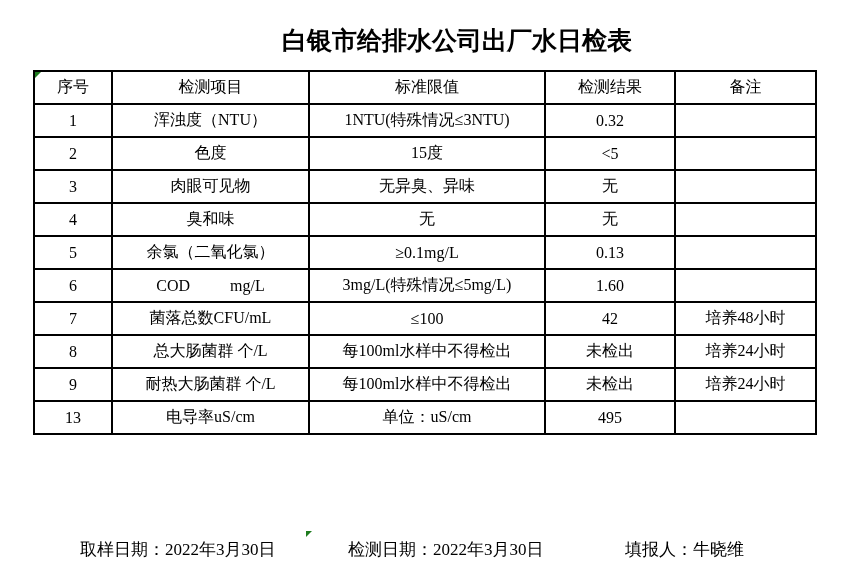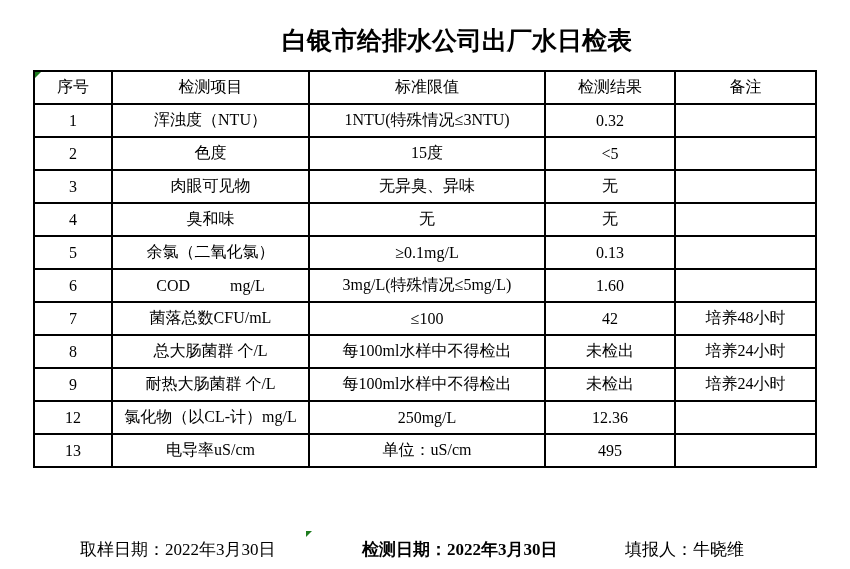--- a/index.html
+++ b/index.html
@@ -46,21 +46,21 @@
   }
   .tri-top { left: 35px; top: 72px; }
   .tri-bottom { left: 306px; top: 531px; }
   .footer {
     position: absolute;
     top: 538px; left: 0; width: 100%;
     font-size: 17px;
   }
   .footer span { position: absolute; white-space: pre; top: 0; }
   .f1 { left: 80px; text-align: right; }
-  .f2 { left: 362px; font-weight: bold; }
+  .f2 { left: 348px; }
   .f3 { left: 625px; }
 </style>
 </head>
 <body>
 
 <div class="page">
 
   <div class="title">白银市给排水公司出厂水日检表</div>
 
   <div class="tri tri-top"></div>
@@ -140,27 +140,20 @@
           <td>培养24小时</td>
         </tr>
         <tr>
           <td>9</td>
           <td>耐热大肠菌群 个/L</td>
           <td>每100ml水样中不得检出</td>
           <td>未检出</td>
           <td>培养24小时</td>
         </tr>
         <tr>
-          <td>12</td>
-          <td>氯化物（以CL-计）mg/L</td>
-          <td>250mg/L</td>
-          <td>12.36</td>
-          <td></td>
-        </tr>
-        <tr>
           <td>13</td>
           <td>电导率uS/cm</td>
           <td>单位：uS/cm</td>
           <td>495</td>
           <td></td>
         </tr>
       </tbody>
   </table>
 
   <div class="tri tri-bottom"></div>

